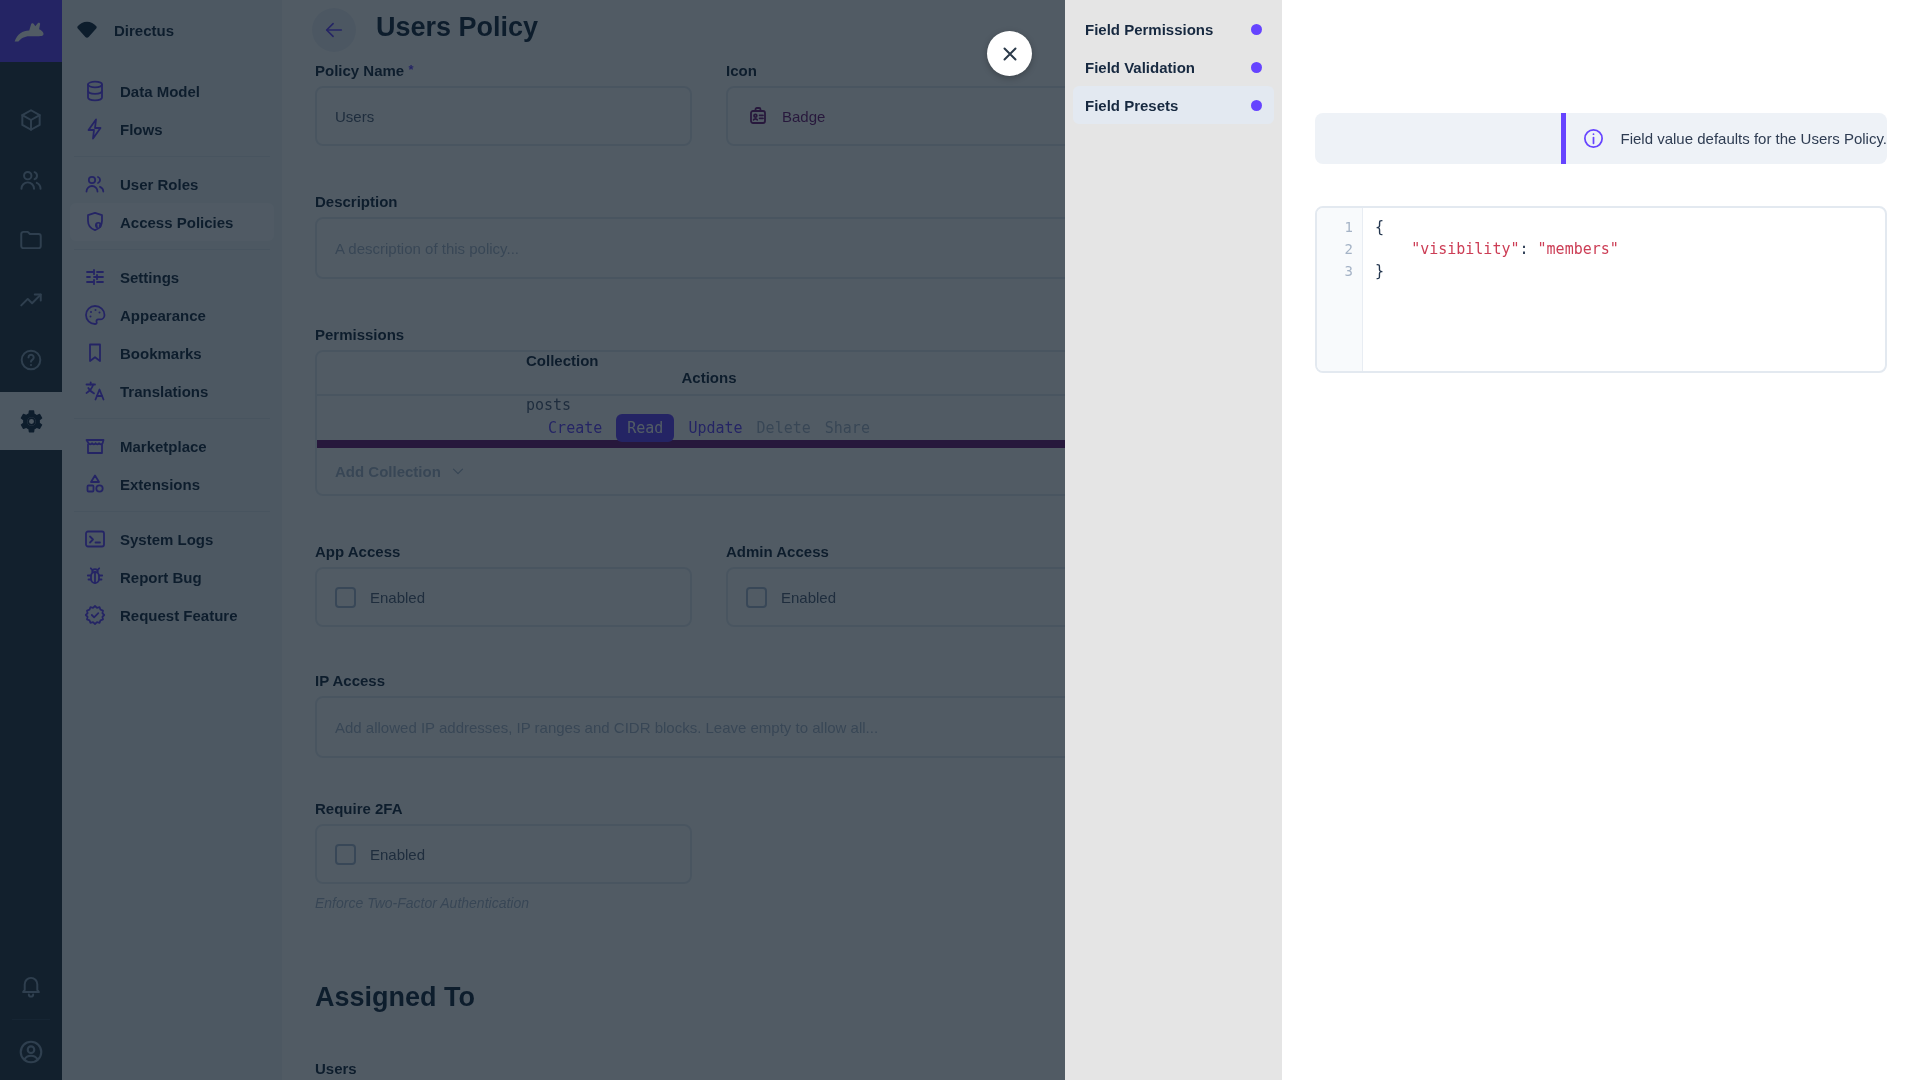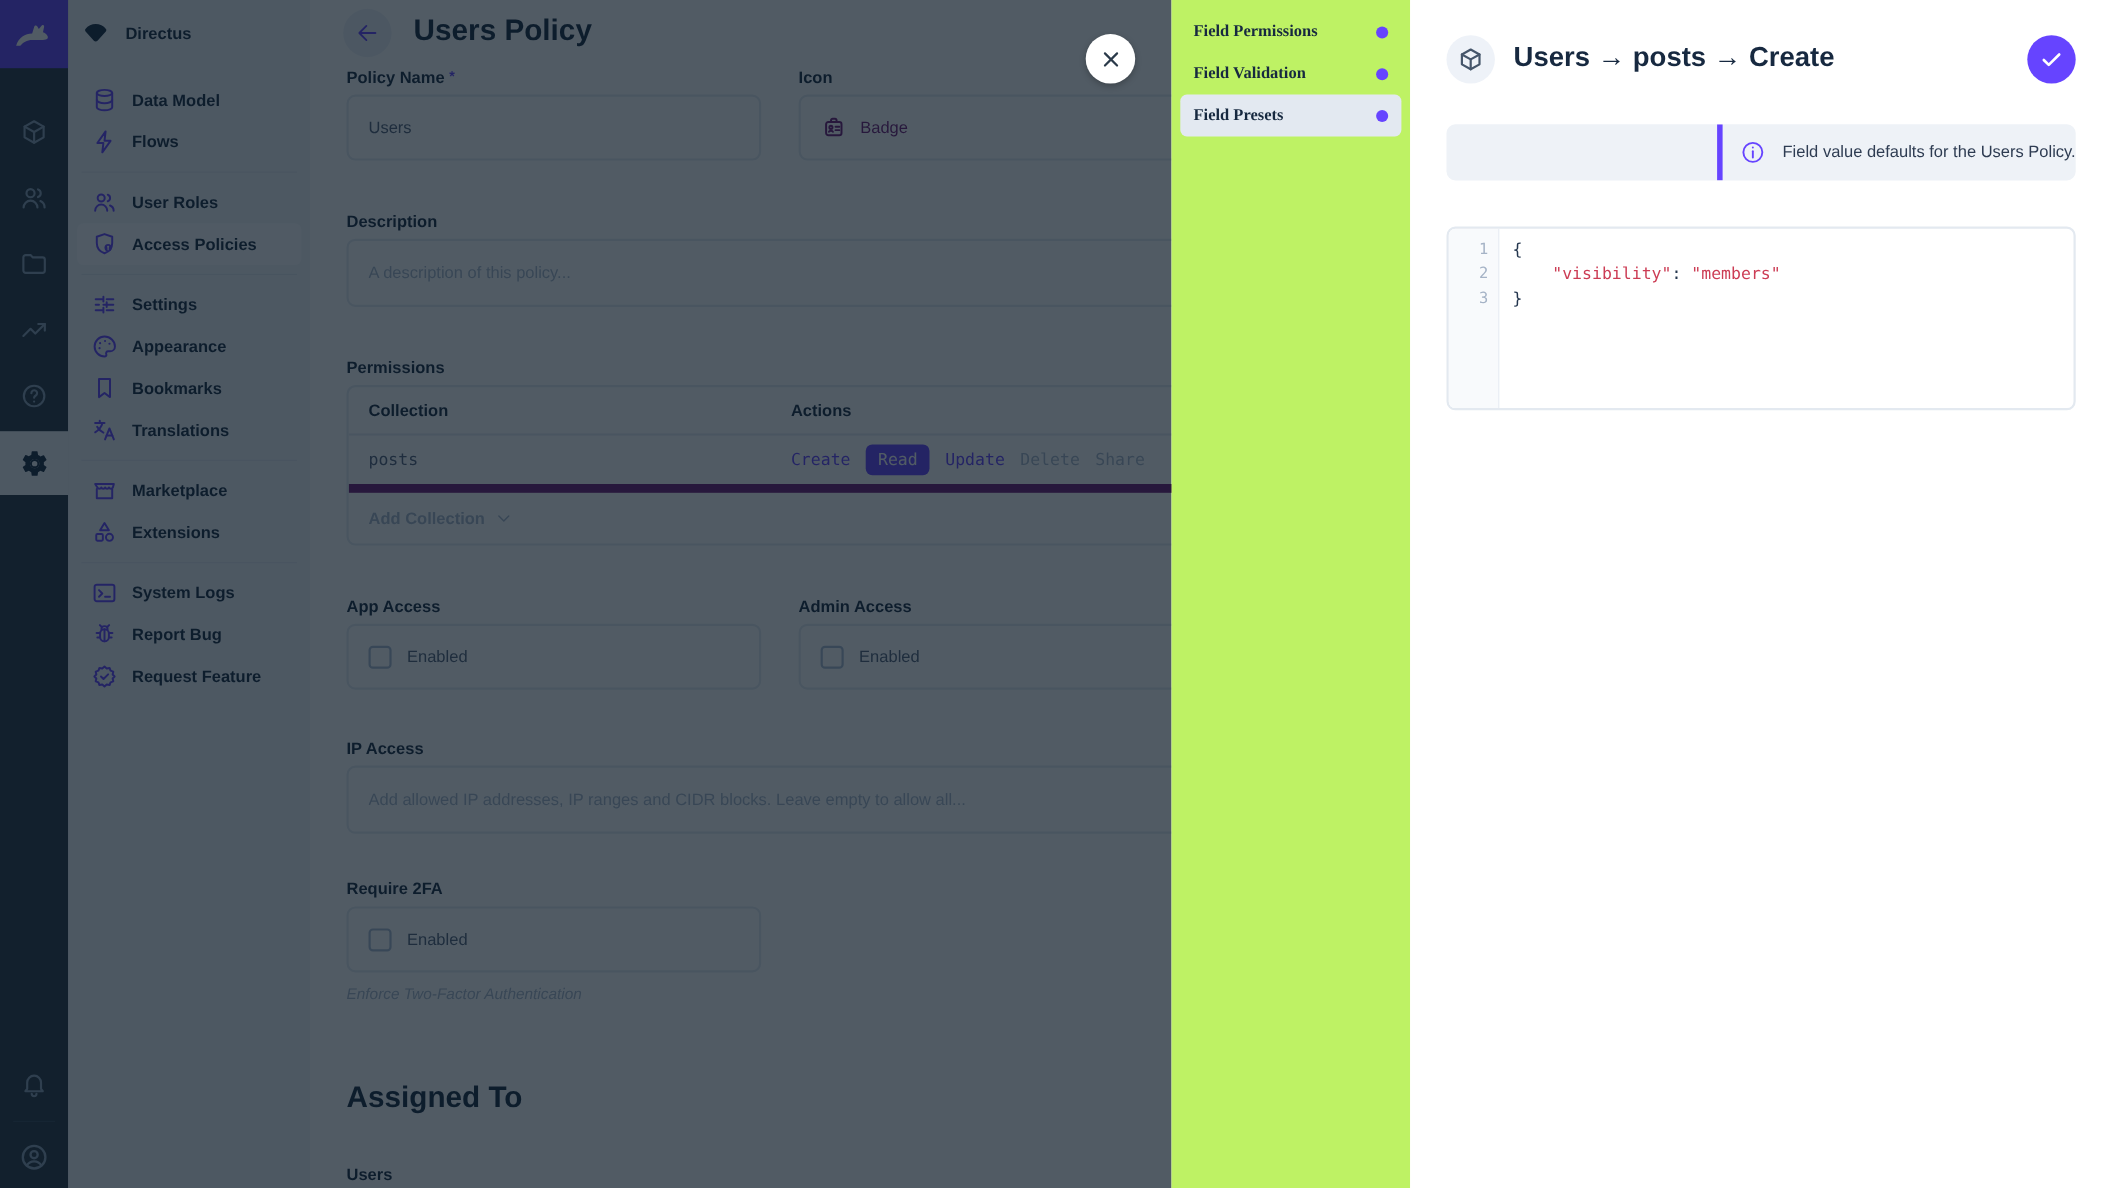--- a/index.html
+++ b/index.html
@@ -53,21 +53,21 @@
   .blk-app { left:33px; top:543px; width:377px; }
   .blk-admin { left:444px; top:543px; width:377px; }
   .blk-ip { left:33px; top:672px; width:788px; }
   .blk-ip .fbox { height:62px; }
   .blk-2fa { left:33px; top:800px; width:377px; }
   .blk-note { left:33px; top:895px; font-size:14px; font-style:italic; color:#a9b8cc; }
   .blk-assigned { left:33px; top:982px; font-size:27px; font-weight:700; color:#172940; }
   .blk-users { left:33px; top:1060px; font-size:15px; font-weight:600; color:#172940; }
 
   .perm-table { border:2px solid #e4eaf1; border-radius:8px; overflow:hidden; }
-  .perm-row { display:flex; align-items:center; }
+  .perm-row { display:flex; align-items:center;flex-direction:column; }
   .perm-head { height:44px; border-bottom:2px solid #e4eaf1; }
   .perm-head .cell { font-size:15px; font-weight:600; color:#172940; }
   .perm-body { height:52px; border-bottom:8px solid #701a75; }
   .cell-collection { width:402px; padding-left:18px; }
   .mono { font-family:"DejaVu Sans Mono", monospace; }
   .coll-name { font-size:15px; color:#53627c; }
   .actions { display:flex; align-items:center; gap:14px; }
   .act { font-size:15px; cursor:pointer; }
   .act.on { color:#6644ff; }
   .act.selected { background:#6644ff; color:#fff; padding:5px 11px; border-radius:6px;text-align:center; }
@@ -78,21 +78,21 @@
   .checkbox { width:21px; height:21px; border:2px solid #a9bbd2; border-radius:4px; background:#fff; cursor:pointer; flex:none; }
   .cb-label { font-size:15px; color:#52627a; margin-left:14px; }
 
   
   .overlay { position:absolute; left:0; top:0; width:1065px; height:1080px; background:rgba(10,24,36,0.71); z-index:5; }
   .close-btn { position:absolute; left:987px; top:31px; width:45px; height:45px; border-radius:50%;
     background:#fff; color:#2b3a4a; display:flex; align-items:center; justify-content:center; cursor:pointer; z-index:6;
     box-shadow:0 2px 6px rgba(0,0,0,.25); }
 
   
-  .drawer-menu { position:absolute; left:1065px; top:0; width:217px; height:1080px; background:#bef264; z-index:10; padding-top:10px;font-family:Liberation Serif, serif; }
+  .drawer-menu { position:absolute; left:1065px; top:0; width:217px; height:1080px; background:#e5e5e5; z-index:10; padding-top:10px; }
   .dmenu-item { height:38px; margin:0 8px; border-radius:6px; display:flex; align-items:center; padding:0 12px; cursor:pointer; }
   .dmenu-item.active { background:#e3e9f1; }
   .dmenu-item .dlabel { font-size:15px; font-weight:600; color:#172940; }
   .dot { width:11px; height:11px; border-radius:50%; background:#6644ff; margin-left:auto; flex:none; }
 
   .drawer-content { position:absolute; left:1282px; top:0; width:638px; height:1080px; background:#fff; z-index:10; }
   .dheader { position:absolute; left:0; top:0; width:100%; height:90px; }
   .dheader-icon { position:absolute; left:33px; top:32px; width:44px; height:44px; border-radius:50%;
     background:#eef2f8; color:#46566b; display:flex; align-items:center; justify-content:center; }
   .dheader-title { position:absolute; left:94px; top:38px; font-size:25px; font-weight:700; color:#172940; white-space:nowrap; }
@@ -479,39 +479,20 @@
       <span class="dlabel">Field Validation</span>
       <span class="dot"></span>
     </div>
     <div class="dmenu-item active">
       <span class="dlabel">Field Presets</span>
       <span class="dot"></span>
     </div>
   </div>
 
   <div class="drawer-content">
-    <div class="dheader">
-      <div class="dheader-icon">
-        <span>
-            <svg class="ic" width="24" height="24" viewBox="0 0 24 24" style="stroke-width:2">
-              <path d="M12 3l8 4.5v9L12 21l-8-4.5v-9z"></path>
-              <path d="M4 7.5l8 4.5 8-4.5"></path>
-              <path d="M12 12v9"></path>
-            </svg>
-          </span>
-      </div>
-      <div class="dheader-title">Users → posts → Create</div>
-      <div class="save-btn">
-        <span>
-            <svg class="ic" width="24" height="24" viewBox="0 0 24 24" style="stroke-width:2.4">
-              <path d="M5 12.5l4.5 4.5L19 7.5"></path>
-            </svg>
-          </span>
-      </div>
-    </div>
 
     <div class="notice">
       <span class="notice-bar"></span>
       <span class="notice-icon">
           <svg class="ic" width="23" height="23" viewBox="0 0 24 24">
             <circle cx="12" cy="12" r="9"></circle>
             <path d="M12 11v6"></path>
             <path d="M12 7.3v.2"></path>
           </svg>
         </span>

